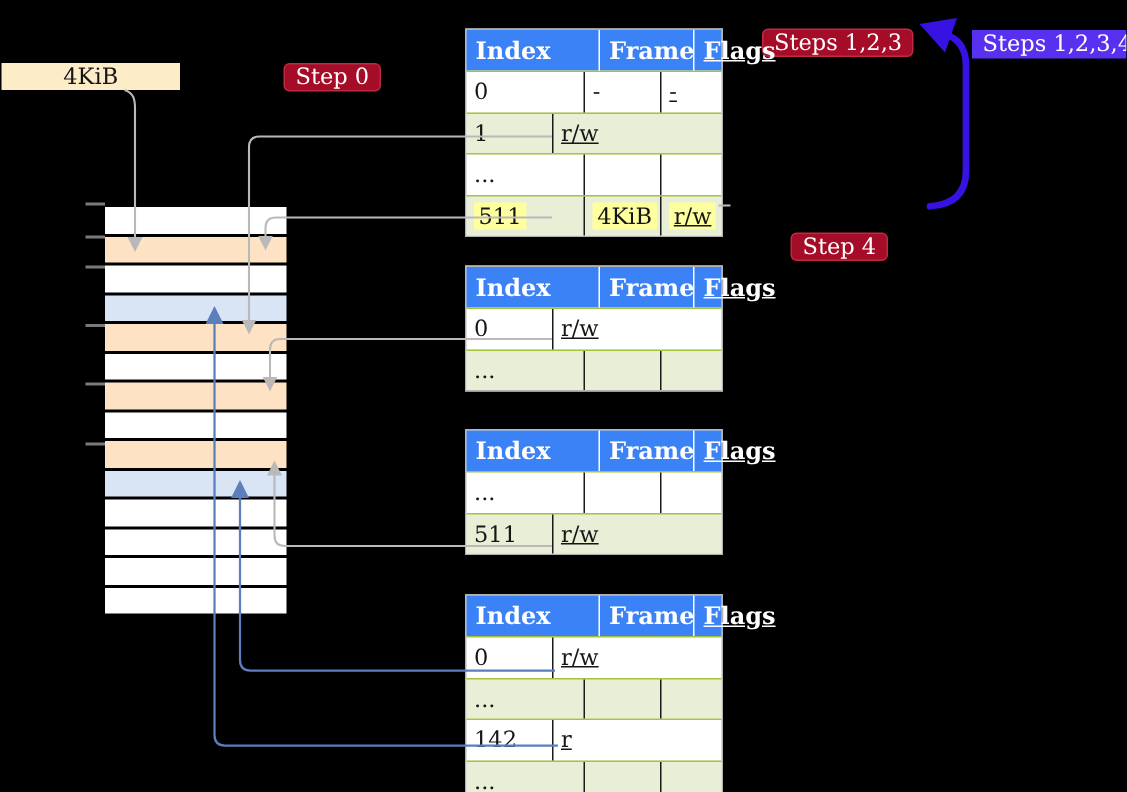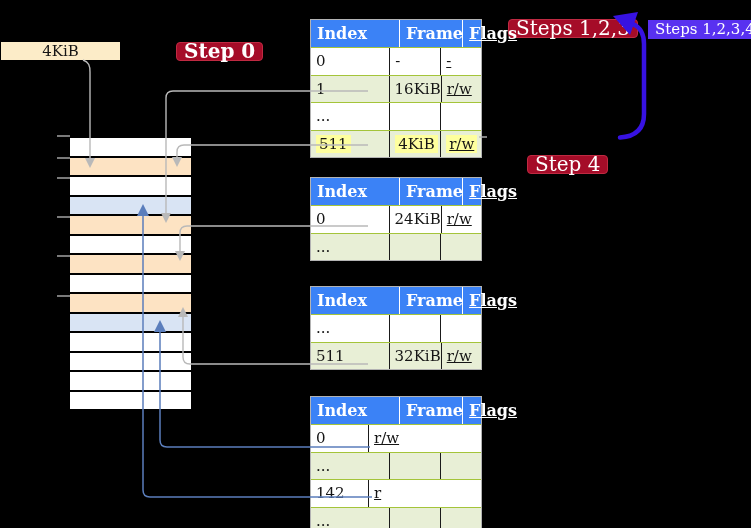--- a/index.html
+++ b/index.html
@@ -2,21 +2,21 @@
 <html><head>
 <meta charset="utf-8">
 <style>
   html,body{margin:0;padding:0;background:#000;}
   #stage{position:relative;width:751px;height:528px;background:#000;overflow:hidden;
          font-family:"DejaVu Serif","Liberation Serif",serif;}
   
   .memlabel{position:absolute;left:1px;top:42px;width:119px;height:18px;background:#fcecc8;
             color:#151515;text-align:center;line-height:19px;font-size:15px;}
   
-  .badge{position:absolute;color:#fff;font-size:20px;height:17px;line-height:17px;
+  .badge{position:absolute;color:#fff;font-size:15px;height:17px;line-height:17px;
          padding:0 7px;white-space:nowrap;}
   .badge.red{background:#a50c28;border:1px solid #bf2a42;border-radius:4px;}
   .badge.violet{background:#5831f0;height:19px;line-height:19px;font-size:15px;}
   
   #memory-column{position:absolute;left:70px;top:138px;width:121px;}
   .mrow{height:17.5px;margin-bottom:2px;}
   .mrow.white{background:#ffffff;}
   .mrow.orange{background:#fde3c3;}
   .mrow.blue{background:#d9e4f4;}
   .tick{position:absolute;left:57px;width:13px;height:2px;background:#7a7a7a;}
@@ -36,21 +36,21 @@
   
   #overlay{position:absolute;left:0;top:0;z-index:5;pointer-events:none;}
 </style>
 </head>
 <body>
 
 <div id="stage">
 
   <div class="memlabel">4KiB</div>
 
-  <div class="badge red" style="left:176px;top:42px;font-weight:bold;">Step 0</div>
+  <div class="badge red" style="left:189px;top:42px;">Step 0</div>
   <div class="badge red" style="left:508px;top:19px;">Steps 1,2,3</div>
   <div class="badge violet" style="left:648px;top:20px;">Steps 1,2,3,4</div>
   <div class="badge red" style="left:527px;top:155px;">Step 4</div>
 
   <div id="memory-column">
       <div class="mrow white"></div>
       <div class="mrow orange"></div>
       <div class="mrow white"></div>
       <div class="mrow blue"></div>
       <div class="mrow orange"></div>
@@ -79,21 +79,20 @@
       <div class="hc cf">Frame</div>
       <div class="hc cg">Flags</div>
     </div>
     <div class="prow">
       <div class="tc ci">0</div>
       <div class="tc cf">-</div>
       <div class="tc cg">-</div>
     </div>
     <div class="prow shade">
       <div class="tc ci">1</div>
-      <div class="tc cf">16KiB</div>
       <div class="tc cg">r/w</div>
     </div>
     <div class="prow">
       <div class="tc ci">...</div>
       <div class="tc cf"></div>
       <div class="tc cg"></div>
     </div>
     <div class="prow shade">
       <div class="tc ci"><span class="mark">511</span></div>
       <div class="tc cf"><span class="mark">4KiB</span></div>
@@ -102,21 +101,20 @@
   </div>
 
   <div class="pt" style="top:177px;">
     <div class="phead">
       <div class="hc ci">Index</div>
       <div class="hc cf">Frame</div>
       <div class="hc cg">Flags</div>
     </div>
     <div class="prow">
       <div class="tc ci">0</div>
-      <div class="tc cf">24KiB</div>
       <div class="tc cg">r/w</div>
     </div>
     <div class="prow shade">
       <div class="tc ci">...</div>
       <div class="tc cf"></div>
       <div class="tc cg"></div>
     </div>
   </div>
 
   <div class="pt" style="top:286px;">
@@ -125,21 +123,20 @@
       <div class="hc cf">Frame</div>
       <div class="hc cg">Flags</div>
     </div>
     <div class="prow">
       <div class="tc ci">...</div>
       <div class="tc cf"></div>
       <div class="tc cg"></div>
     </div>
     <div class="prow shade">
       <div class="tc ci">511</div>
-      <div class="tc cf">32KiB</div>
       <div class="tc cg">r/w</div>
     </div>
   </div>
 
   <div class="pt" style="top:396px;">
     <div class="phead">
       <div class="hc ci">Index</div>
       <div class="hc cf">Frame</div>
       <div class="hc cg">Flags</div>
     </div>

